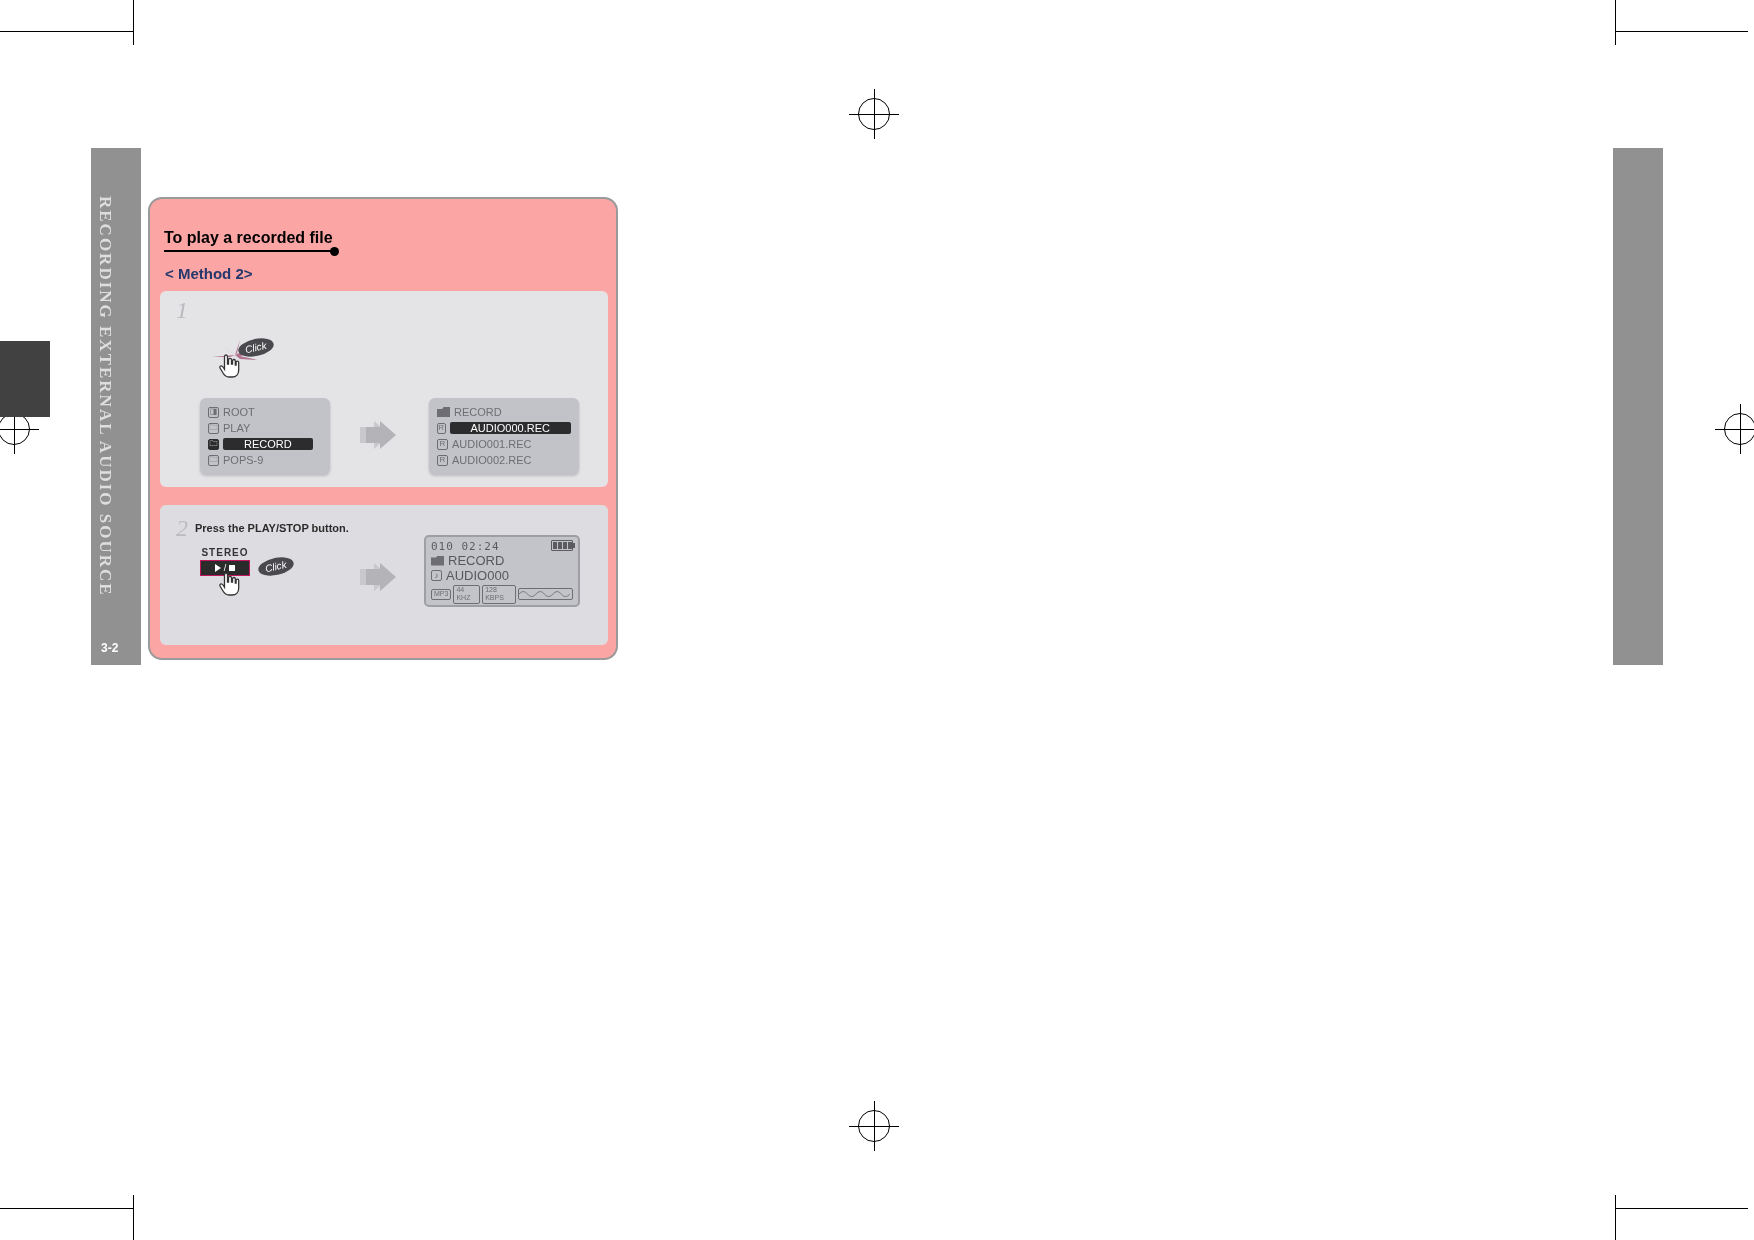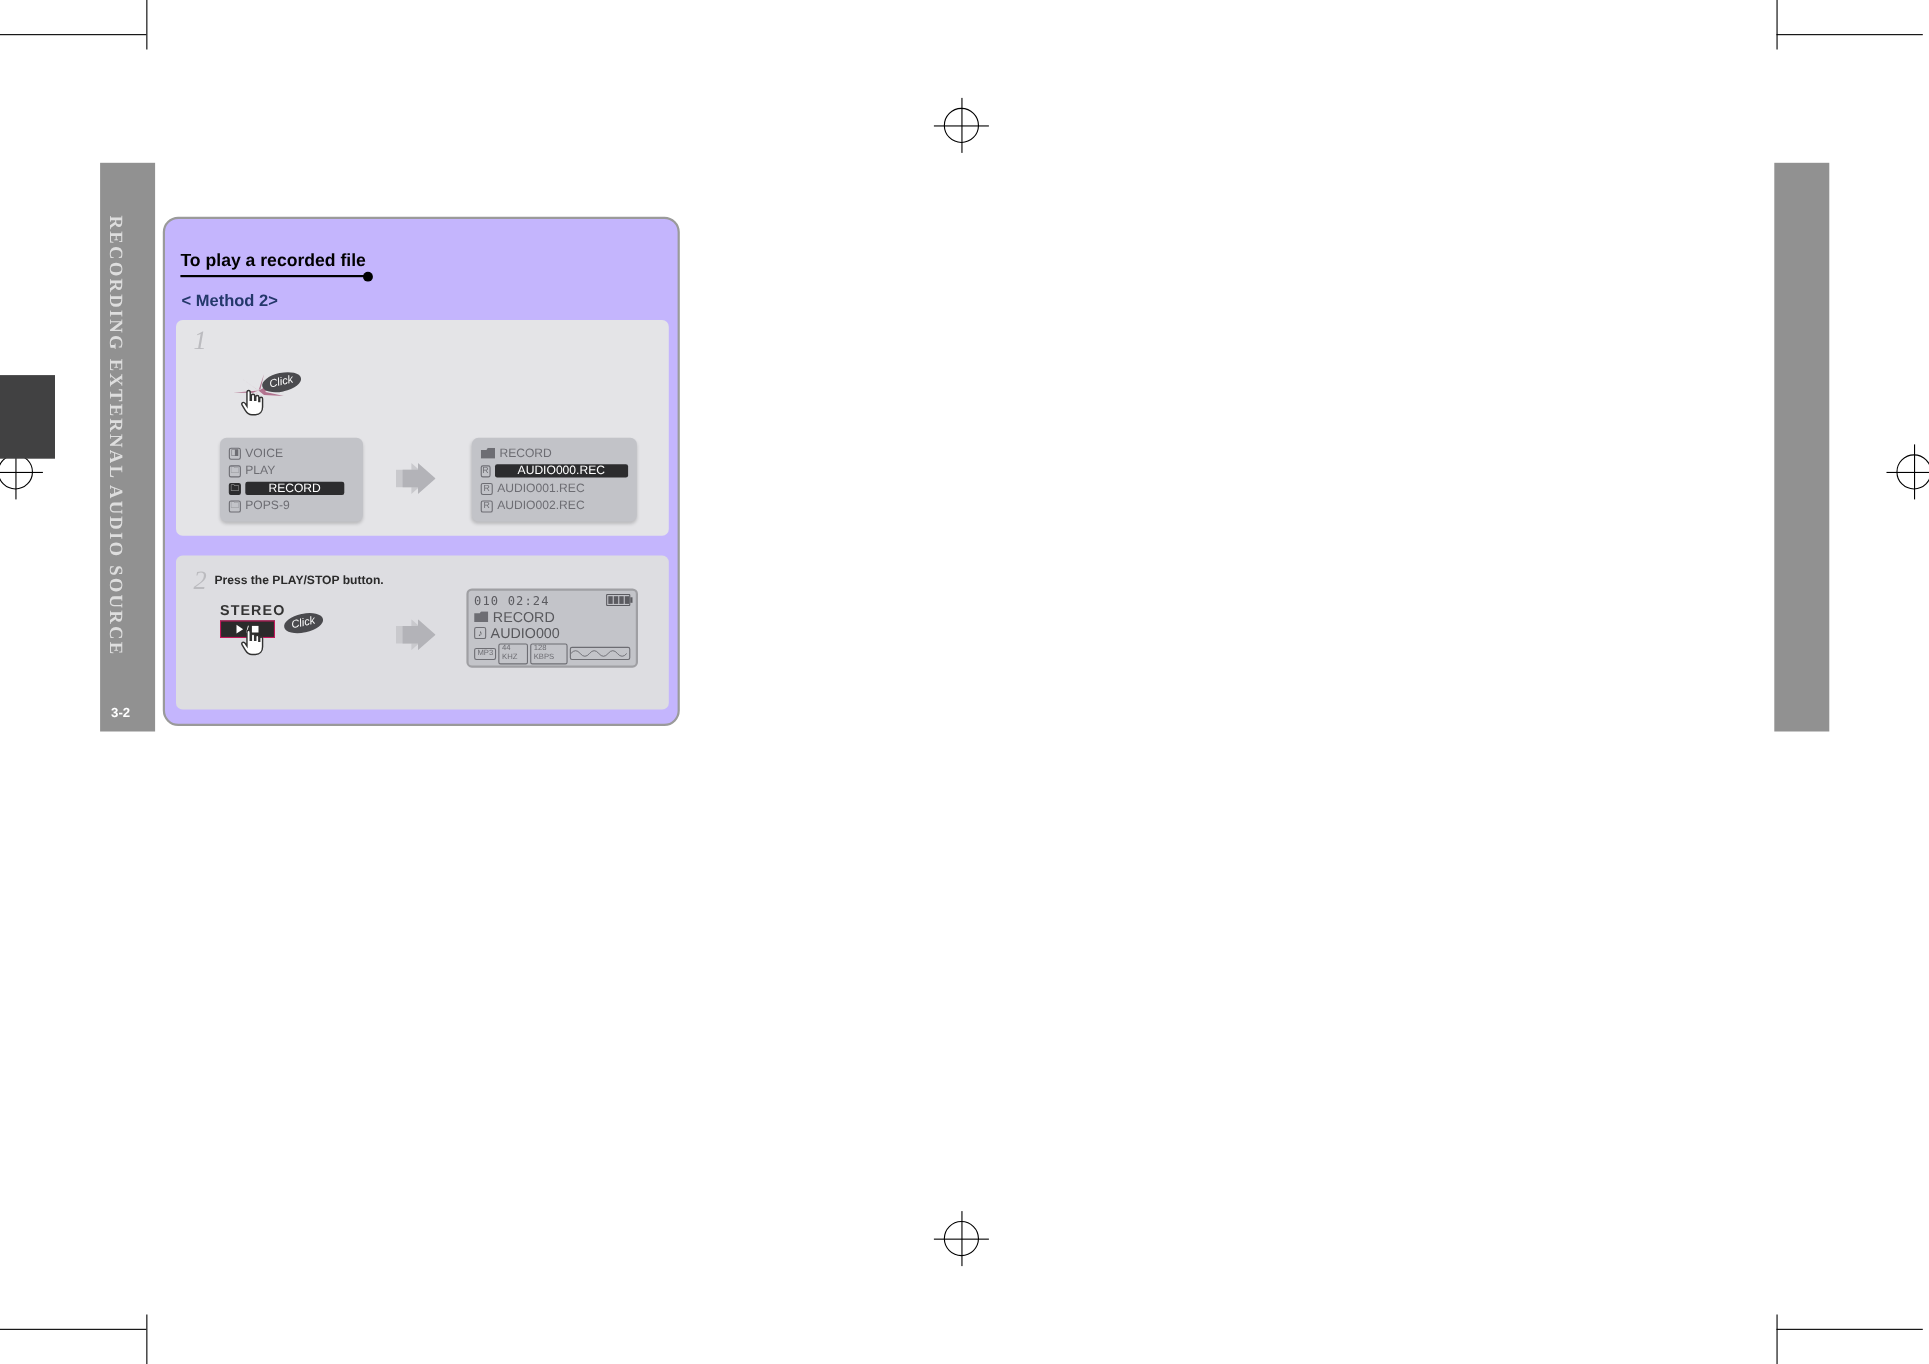--- a/index.html
+++ b/index.html
@@ -93,21 +93,21 @@
 
   
   .panel {
     position: absolute;
     left: 148px;
     top: 197px;
     width: 470px;
     height: 463px;
     border: 2px solid #9a9a9a;
     border-radius: 14px;
-    background: #c4b5fd;
+    background: #fca5a5;
   }
 
   .sec-title-wrap {
     position: absolute;
     left: 14px;
     top: 30px;
   }
   .sec-title {
     font-size: 16px;
     font-weight: bold;
@@ -267,21 +267,21 @@
     width:62px; height:12px; display:inline-block; position:relative; overflow:hidden;
   }
 
   
   .stereo-box {
     position: absolute;
     left: 40px;
     top: 42px;
     text-align: center;
   }
-  .stereo-label { font-size: 13px; font-weight: bold; letter-spacing: 1px; color:#333; }
+  .stereo-label { font-size: 10px; font-weight: bold; letter-spacing: 1px; color:#333; }
   .play-btn-outline {
     width: 50px; height: 16px;
     border: 1.5px solid #c2185b;
     margin-top: 2px;
     display:flex; align-items:center; justify-content:center;
     gap:3px; background:#2b2b2b;
   }
   .tri { width:0;height:0;border-left:6px solid #fff;border-top:4px solid transparent;border-bottom:4px solid transparent;}
   .sq  { width:6px;height:6px;background:#fff;}
 
@@ -338,21 +338,21 @@
     <div class="click-label" style="left:78px; top:48px;">Click</div>
     <div class="hand-cursor" style="left:58px; top:62px;">
       <svg viewBox="0 0 22 26">
           <path fill="#fff" stroke="#333" stroke-width="1.3" d="M8 2c1 0 1.5.8 1.5 2v7h1V7c0-1 .7-1.6 1.5-1.6s1.5.6 1.5 1.6v4h1V8c0-1 .7-1.5 1.4-1.5.8 0 1.4.5 1.4 1.5v4h.8V9.5c0-.9.6-1.4 1.3-1.4.8 0 1.3.5 1.3 1.4V17c0 4-2.5 7-6.5 7H11c-3 0-4.5-1.5-6-4l-3-5c-.6-1 .2-2.2 1.3-2.2.7 0 1.2.4 1.7 1.2l1.5 2.3V4c0-1.2.7-2 1.5-2z"></path>
         </svg>
     </div>
 
     <div class="screen" style="left:40px; top:107px; width:130px; height:76px;">
       <div class="screen-row">
           <span class="tiny-ic">◨</span>
-          <span>VOICE</span>
+          <span>ROOT</span>
         </div>
       <div class="screen-row">
           <span class="tiny-ic">🗀</span>
           <span>PLAY</span>
         </div>
       <div class="screen-row">
           <span class="tiny-ic" style="background:#2c2c2e;border-color:#2c2c2e;color:#fff">🗀</span>
           <span class="sel">RECORD</span>
         </div>
       <div class="screen-row">

